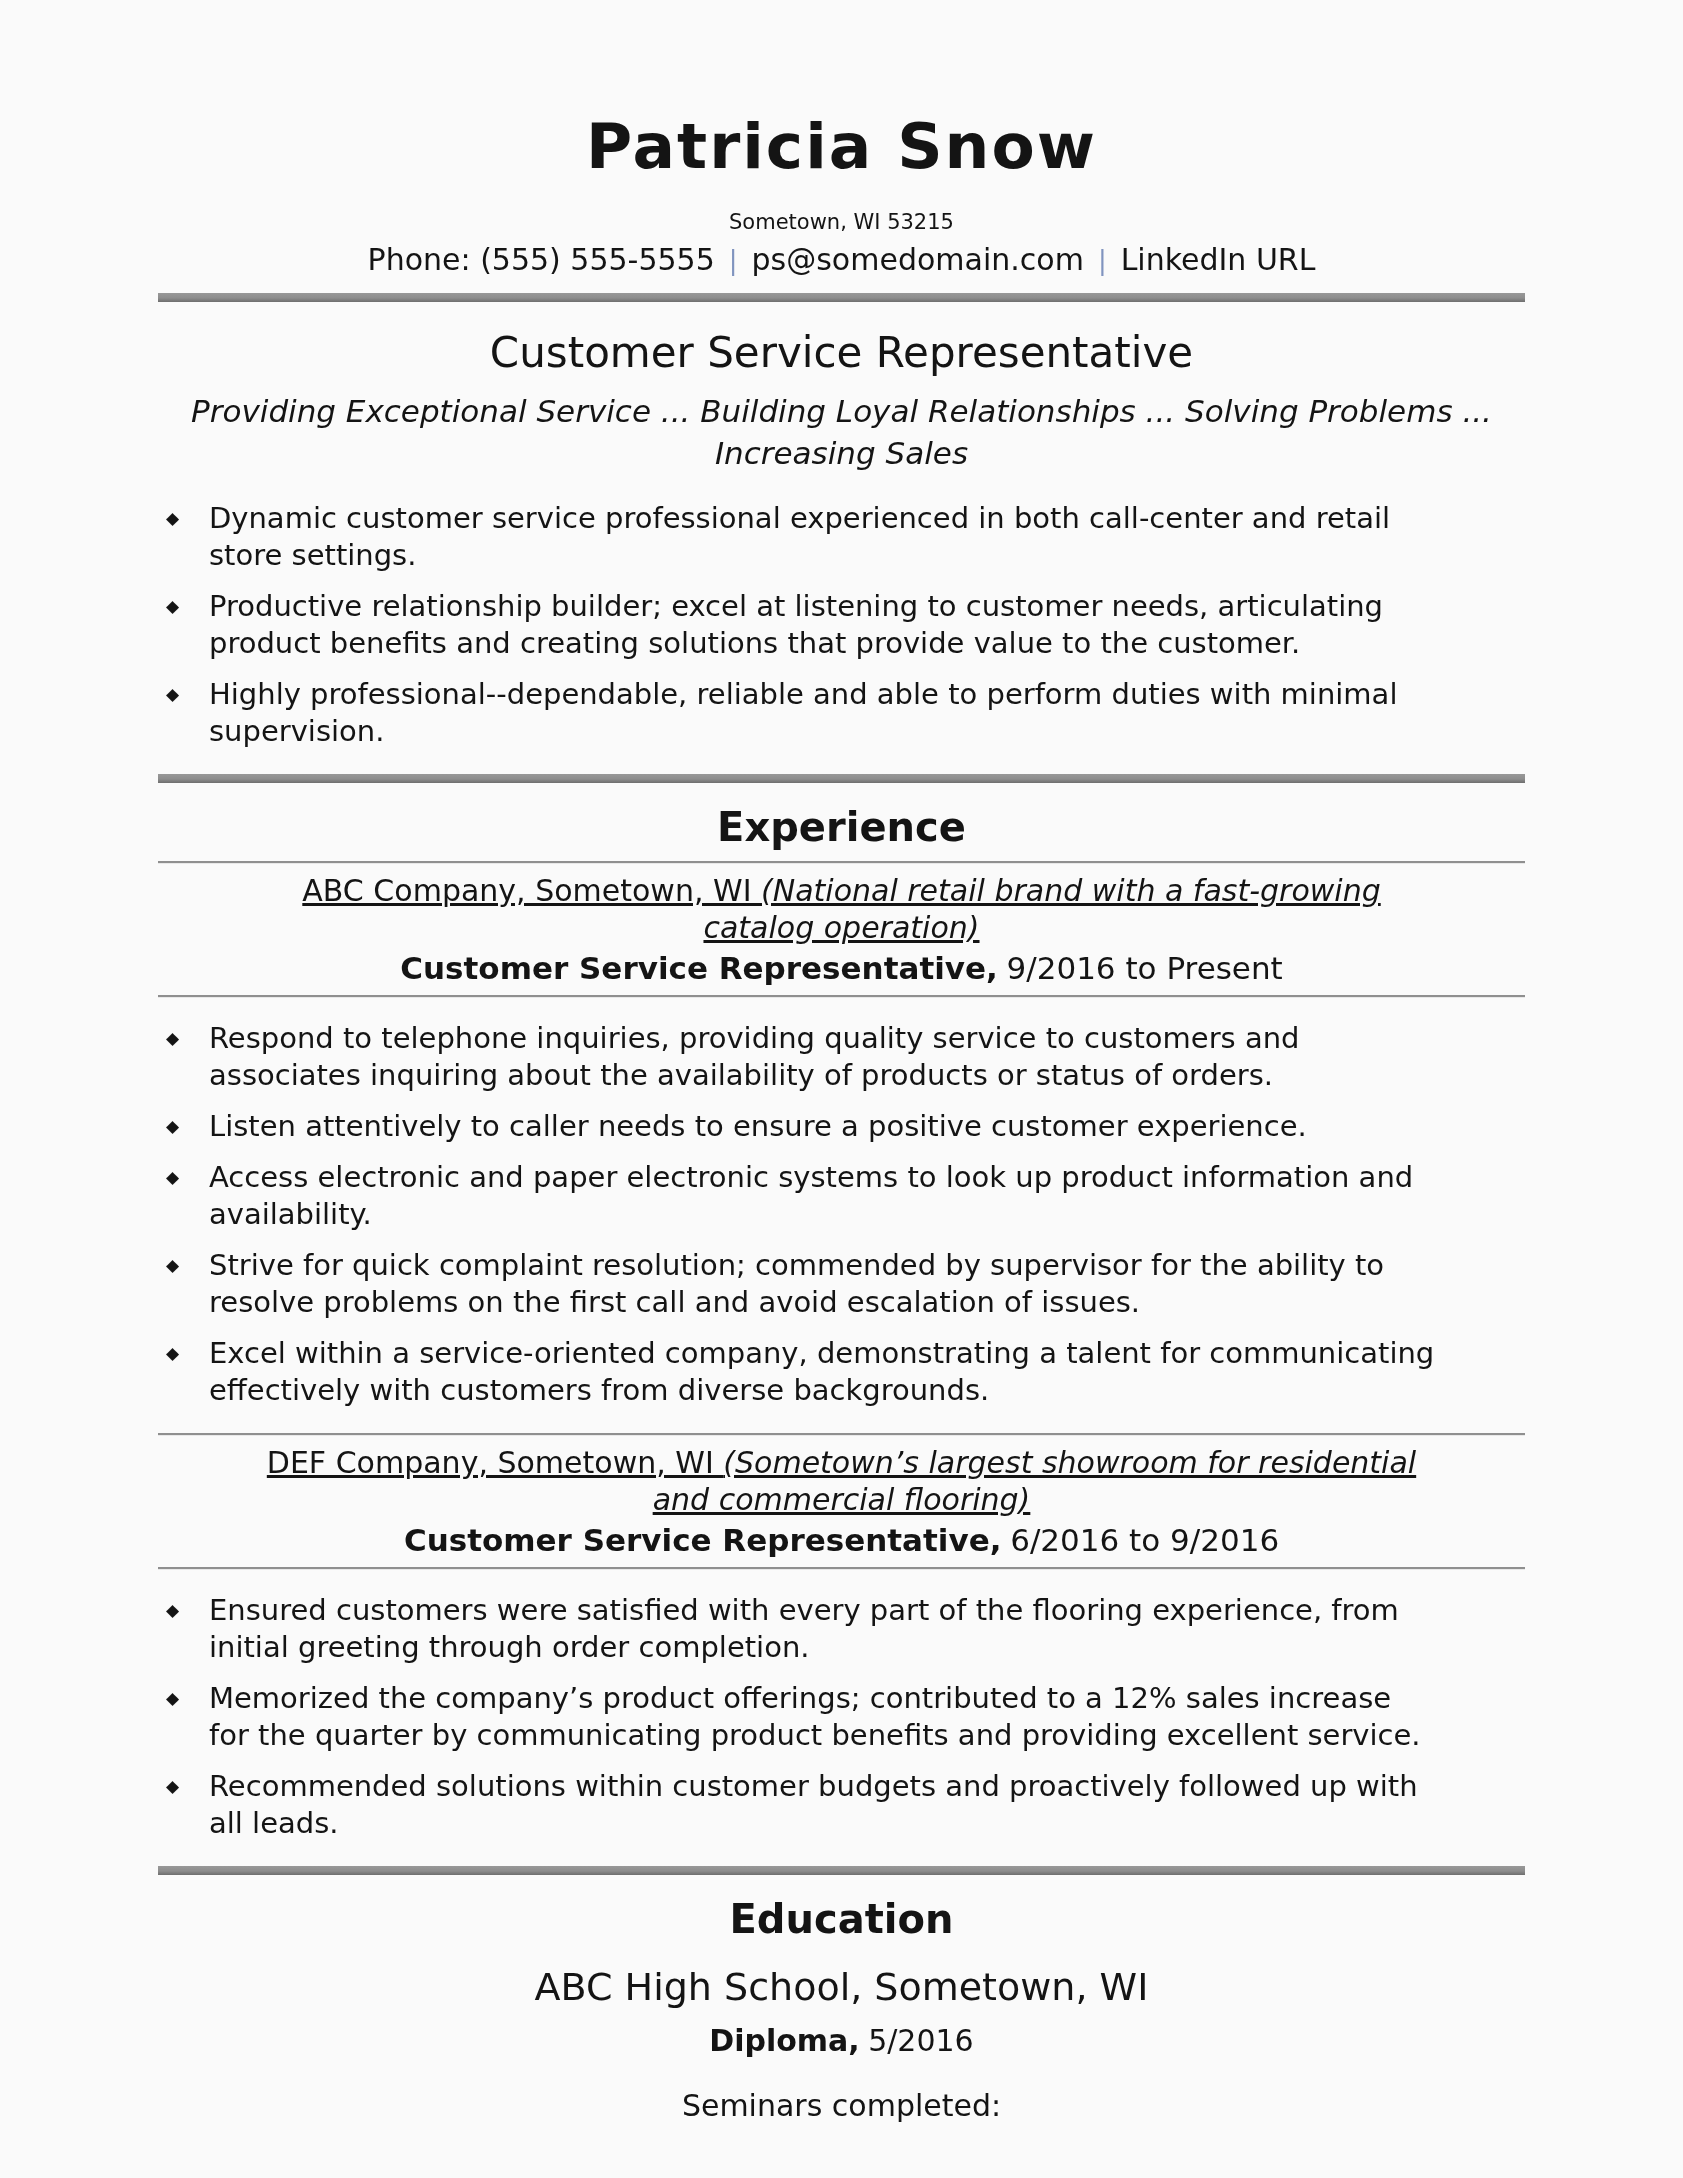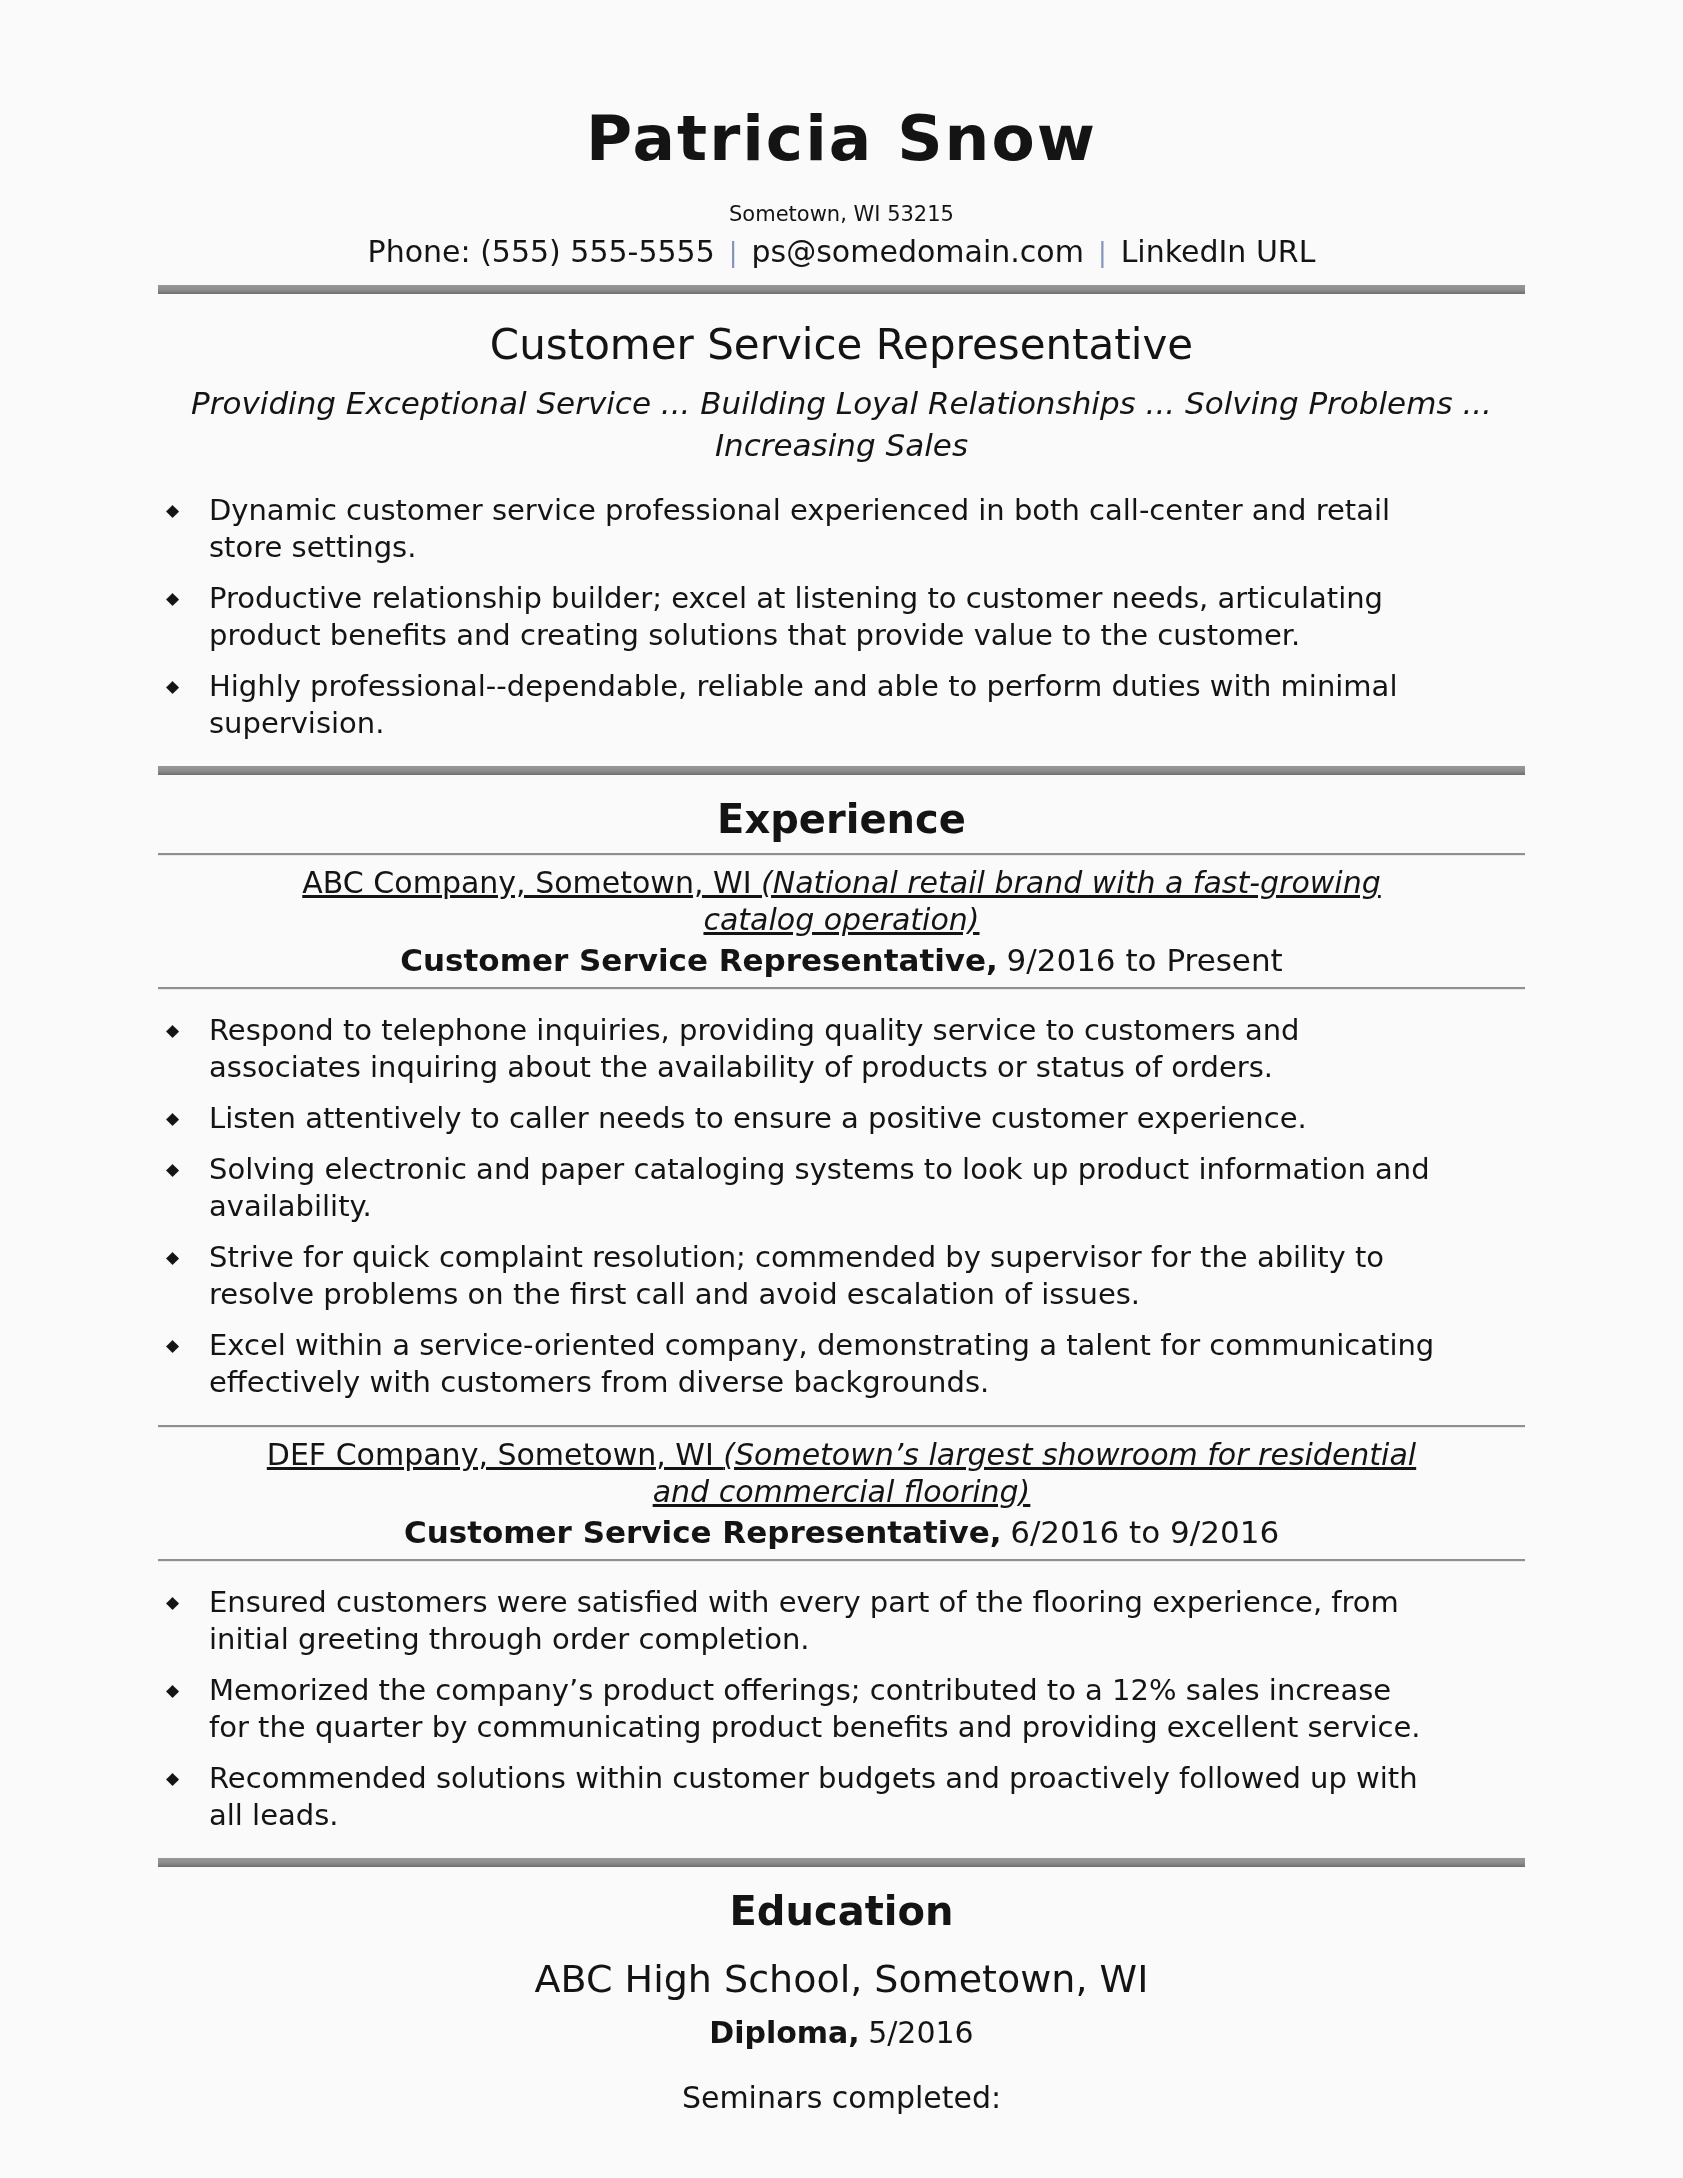--- a/index.html
+++ b/index.html
@@ -8,21 +8,21 @@
     position: relative;
     width: 1683px;
     height: 2178px;
     background: #fafafa;
     color: #141414;
     font-family: "DejaVu Sans", "Liberation Sans", sans-serif;
     font-size: 29px;
     line-height: 37px;
     overflow: hidden;
   }
-  .inner { padding: 8px 158px; }
+  .inner { padding: 16px 158px; }
 
   
   .hdr { text-align: center; }
   .name {
     margin: 0;
     padding-top: 95px;
     font-size: 63px;
     line-height: 71px;
     font-weight: bold;
     letter-spacing: 2px;
@@ -182,21 +182,21 @@
       <div class="bullet-item">
         <span class="diamond">◆</span>
         <div class="bullet-text">Respond to telephone inquiries, providing quality service to customers and associates inquiring about the availability of products or status of orders.</div>
       </div>
       <div class="bullet-item">
         <span class="diamond">◆</span>
         <div class="bullet-text">Listen attentively to caller needs to ensure a positive customer experience.</div>
       </div>
       <div class="bullet-item">
         <span class="diamond">◆</span>
-        <div class="bullet-text">Solving electronic and paper cataloging systems to look up product information and availability.</div>
+        <div class="bullet-text">Access electronic and paper electronic systems to look up product information and availability.</div>
       </div>
       <div class="bullet-item">
         <span class="diamond">◆</span>
         <div class="bullet-text">Strive for quick complaint resolution; commended by supervisor for the ability to resolve problems on the first call and avoid escalation of issues.</div>
       </div>
       <div class="bullet-item">
         <span class="diamond">◆</span>
         <div class="bullet-text">Excel within a service-oriented company, demonstrating a talent for communicating effectively with customers from diverse backgrounds.</div>
       </div>
     </div>

